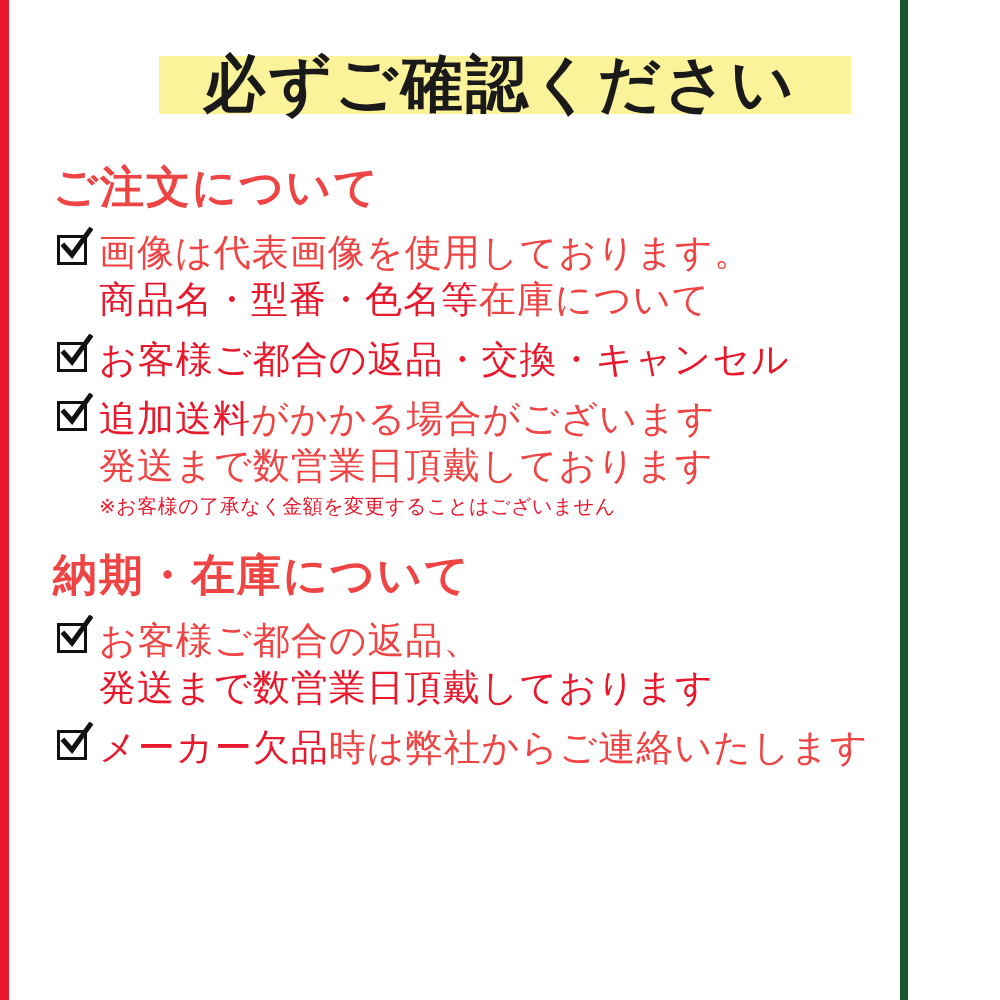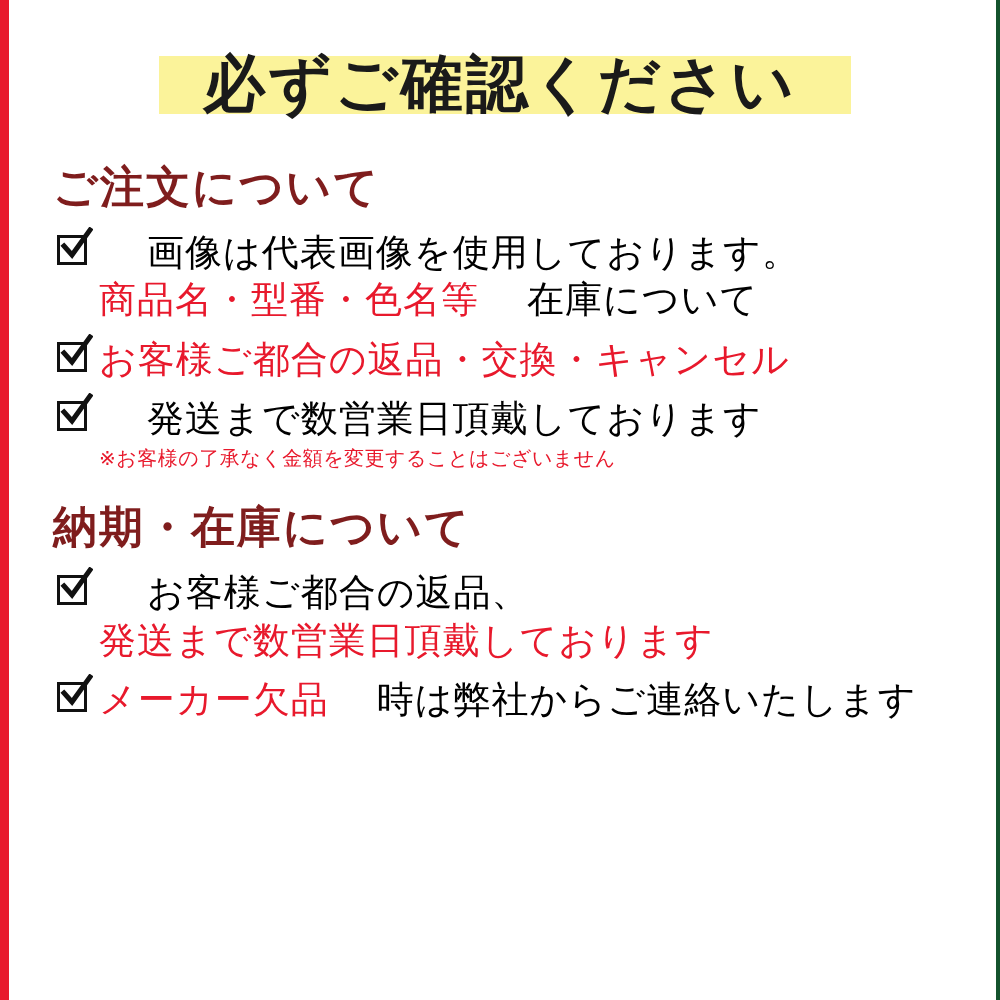--- a/index.html
+++ b/index.html
@@ -8,25 +8,25 @@
   }
   body {
     width: 1000px;
     height: 1000px;
     background: #ffffff;
     font-family: "DejaVu Sans", "Liberation Sans", sans-serif;
     overflow: hidden;
   }
   .page {
     position: relative;
-    width: 1000px;
+    width: 908px;
     height: 1000px;
     box-sizing: border-box;
     border-left: 9px solid #e8192c;
-    border-right: 4px solid #14532d;
+    border-right: 8px solid #14532d;
     background: #ffffff;
   }
   .inner {
     position: absolute;
     left: 0;
     top: 0;
     width: 982px;
     height: 1000px;
     padding: 0 30px;
     box-sizing: border-box;
@@ -56,21 +56,21 @@
     letter-spacing: 3px;
     color: #1a1a1a;
     line-height: 100px;
     white-space: nowrap;
   }
 
   
   .section-heading {
     font-size: 44px;
     font-weight: bold;
-    color: #7f1d1d;
+    color: #ef4444;
     letter-spacing: 2px;
     margin: 24px 0 6px 14px;
   }
   .section-heading.second {
     margin-top: 26px;
   }
 
   
   .item {
     display: flex;
@@ -115,22 +115,21 @@
     font-size: 20px;
     letter-spacing: 0.5px;
     line-height: 1.4;
     margin-top: 2px;
   }
   .red {
     color: #e8192c;
     font-weight: normal;
   }
   .blk {
-    color: #000000;
-    margin-left: 48px;
+    color: #ef4444;
   }
 </style>
 </head>
 <body>
 
 <div class="page">
   <div class="inner">
 
     <div class="title-wrap">
       <div class="title-highlight"></div>
@@ -163,20 +162,21 @@
           </div>
         </div>
         <div class="item">
           <span class="checkbox">
             <span class="box"></span>
             <svg class="tick" viewBox="0 0 34 34">
               <path d="M5 19 L13 28 L31 3" stroke="#111111" stroke-width="5" fill="none" stroke-linecap="square"></path>
             </svg>
           </span>
           <div class="lines">
+            <div class="line"><span class="red">追加送料</span><span class="blk">がかかる場合がございます</span></div>
             <div class="line"><span class="blk">発送まで数営業日頂戴しております</span></div>
             <div class="line small"><span class="red">※お客様の了承なく金額を変更することはございません</span></div>
           </div>
         </div>
         <div class="section-heading second">納期・在庫について</div>
         <div class="item">
           <span class="checkbox">
             <span class="box"></span>
             <svg class="tick" viewBox="0 0 34 34">
               <path d="M5 19 L13 28 L31 3" stroke="#111111" stroke-width="5" fill="none" stroke-linecap="square"></path>

